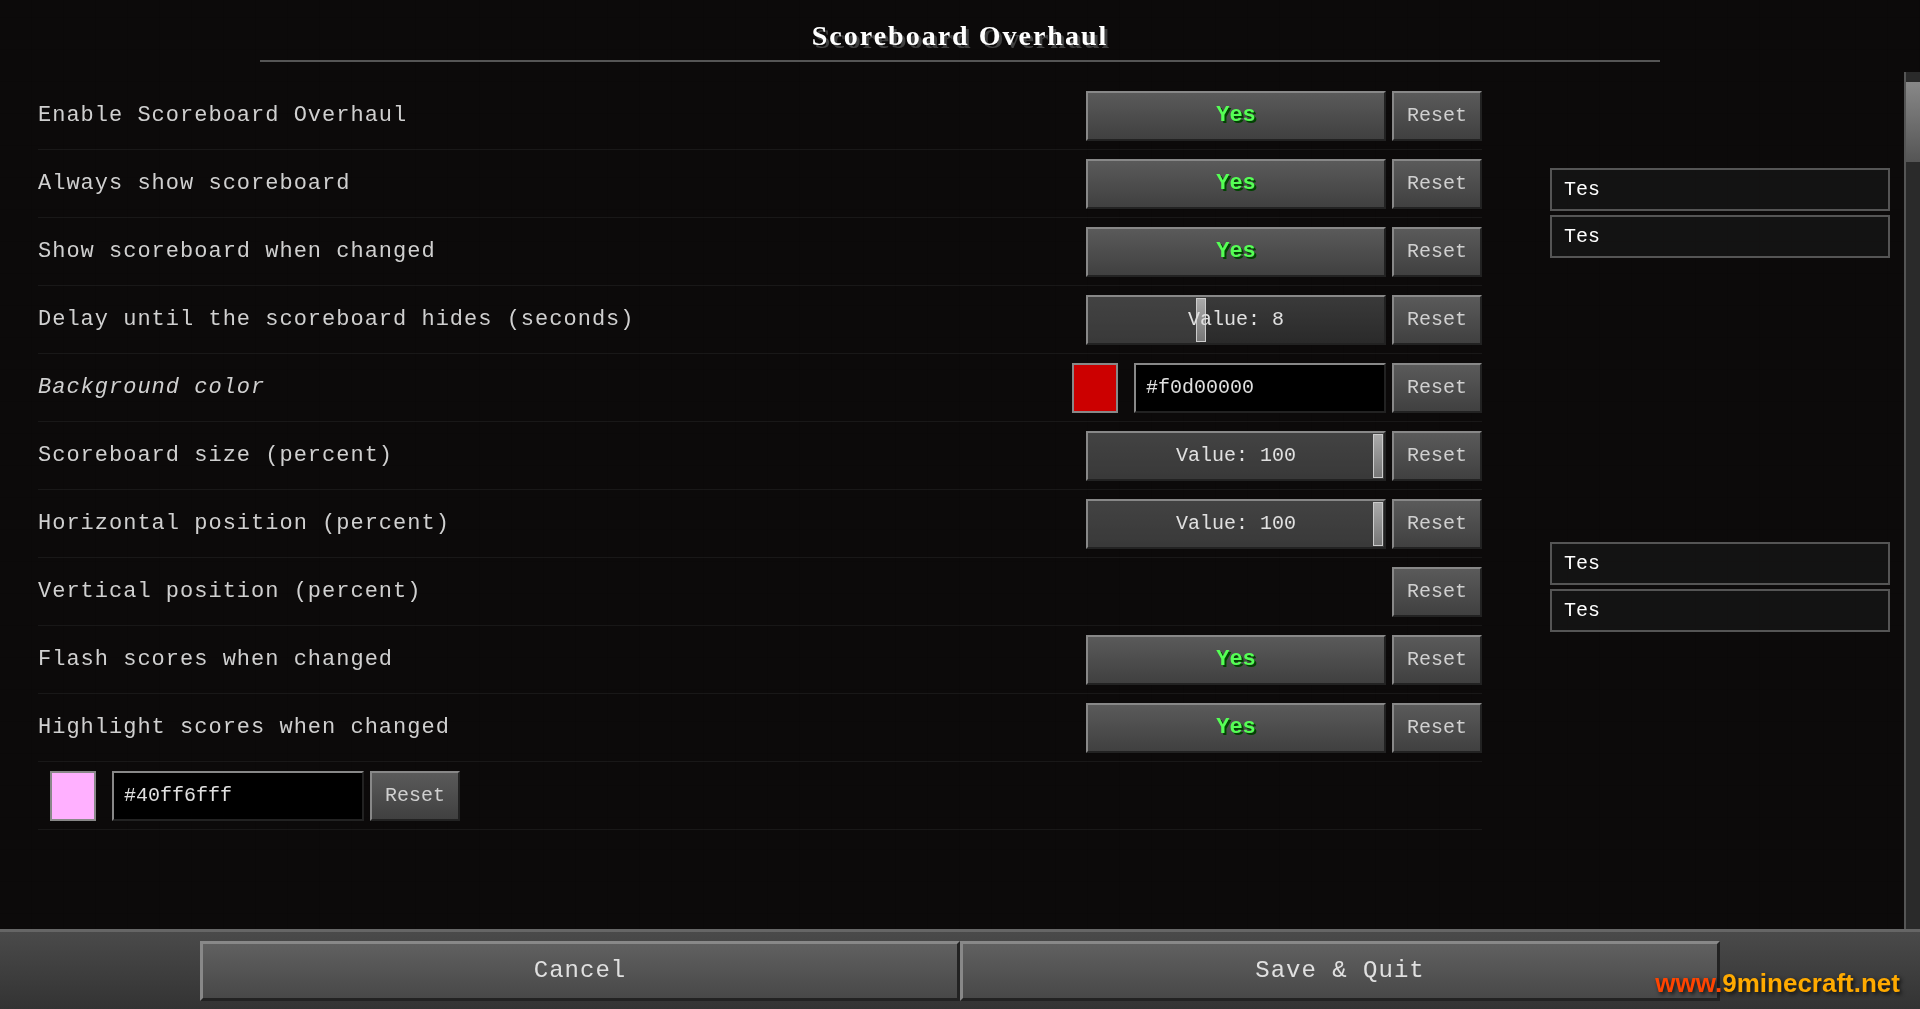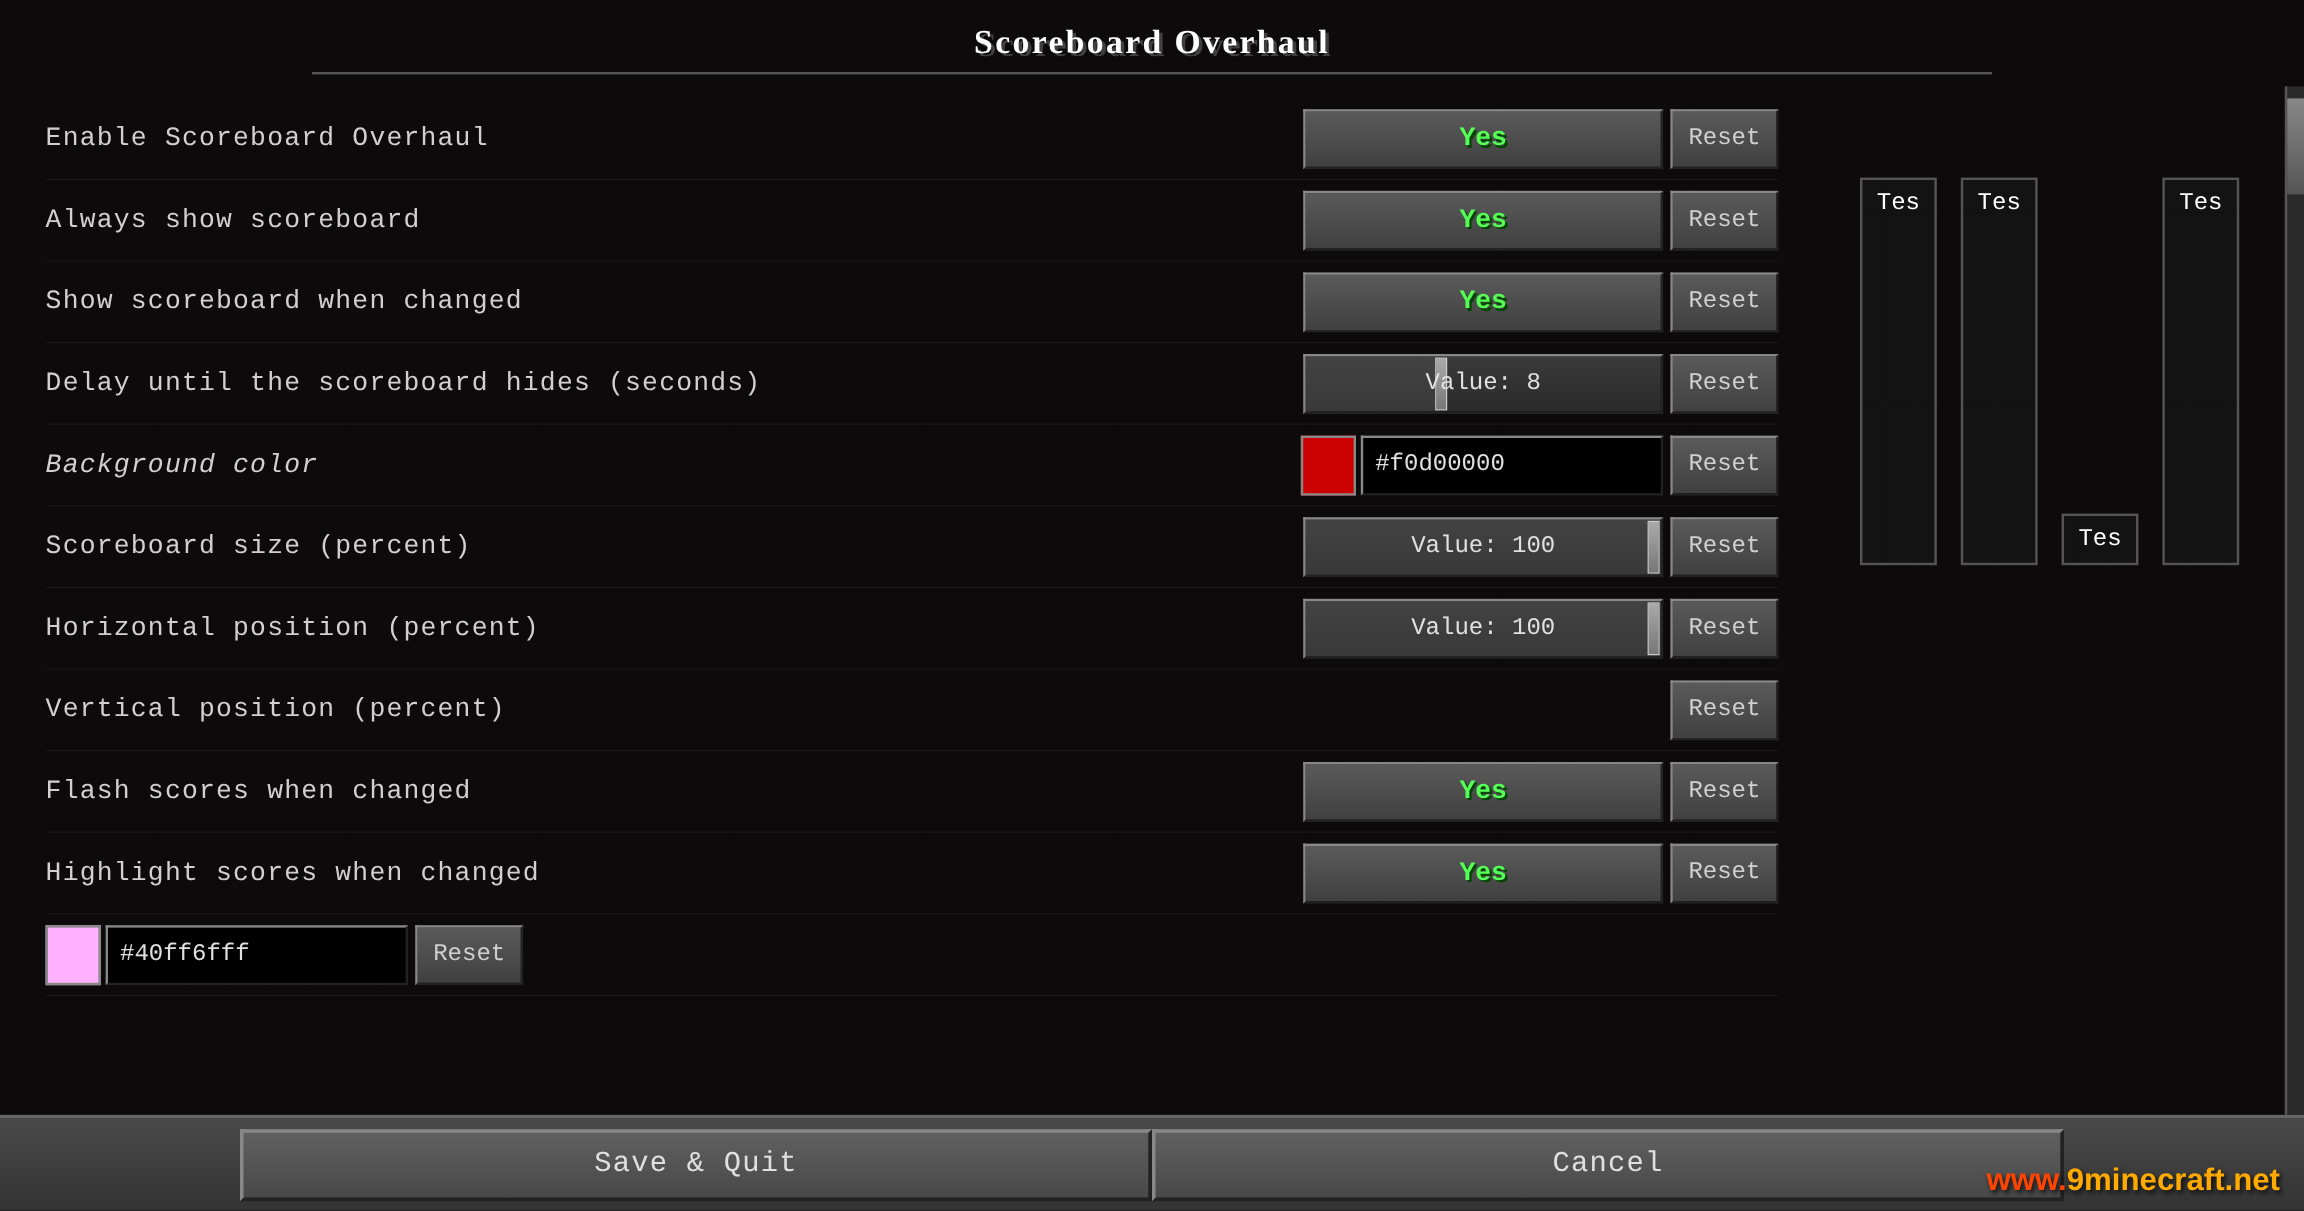--- a/index.html
+++ b/index.html
@@ -157,21 +157,22 @@
       position: absolute;
       width: 100%;
       text-align: center;
       pointer-events: none;
     }
 
     
     .color-control {
       display: flex;
       align-items: flex-end;
-      gap: 4px;
+      gap: 16px;
+      margin-left: 12px;
     }
 
     .color-swatch {
       width: 46px;
       height: 50px;
       border: 2px solid #888;
       cursor: pointer;
       flex-shrink: 0;
     }
 
@@ -251,24 +252,25 @@
     }
 
     .watermark span {
       color: #ffcc00;
     }
 
     
     .preview-area {
       position: absolute;
       right: 30px;
-      top: 76px;
+      top: 96px;
       width: 340px;
       display: flex;
-      gap: 20px;
+      flex-direction: column;
+      gap: 4px;
     }
 
     .preview-box {
       background: rgba(20, 20, 20, 0.9);
       border: 2px solid #555;
       padding: 8px 12px;
       color: #ffffff;
       font-family: 'Courier New', monospace;
       font-size: 20px;
     }
@@ -455,20 +457,20 @@
       </div>
 
       <div class="scrollbar" style="position:absolute; right:0; top:0; bottom:0;">
         <div class="scrollbar-thumb"></div>
       </div>
     </div>
 
   </div>
 
   <div class="bottom-bar">
+    <button class="btn-bottom">Cancel</button>
     <button class="btn-bottom">Save &amp; Quit</button>
-    <button class="btn-bottom">Cancel</button>
     <div class="watermark">
       <span style="color:#ff4400;">www.</span><span style="color:#ffaa00;">9minecraft.net</span>
     </div>
   </div>
 
 </div>
 
 </body></html>

